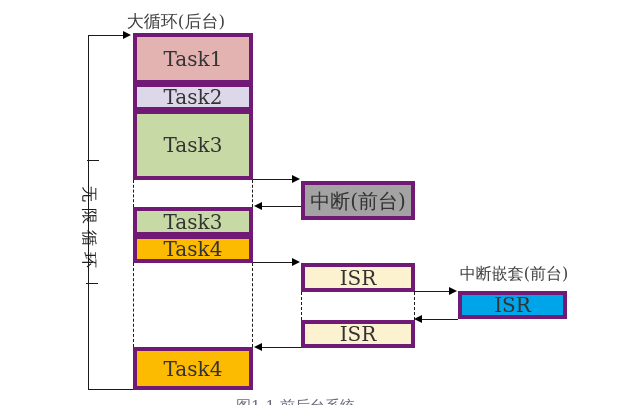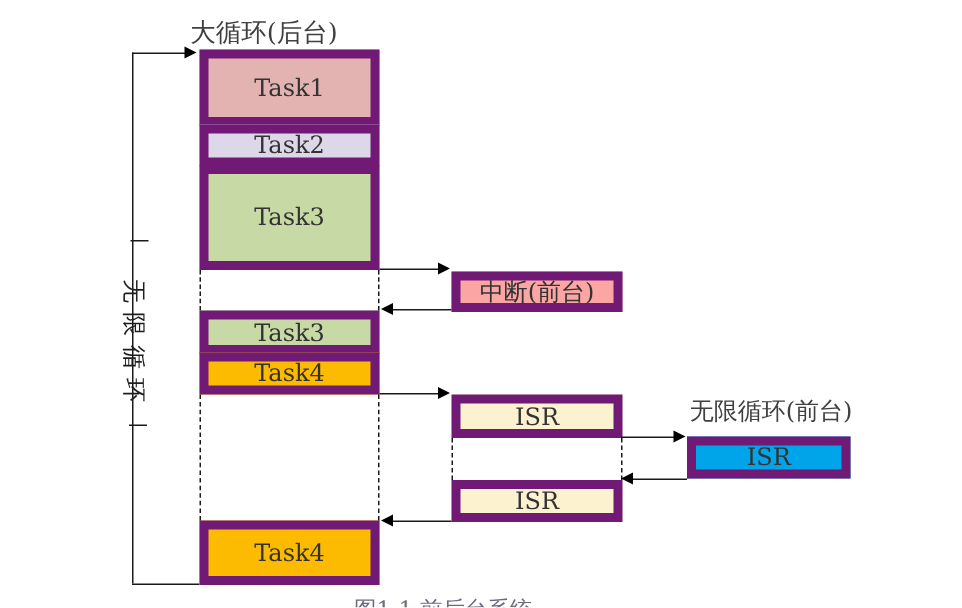--- a/index.html
+++ b/index.html
@@ -3,23 +3,23 @@
 <meta charset="utf-8">
 <style>
   html,body{margin:0;padding:0;background:#fff;}
   #canvas{
     position:relative;width:641px;height:405px;background:#ffffff;
     overflow:hidden;
     font-family:"DejaVu Serif","Liberation Serif",serif;
     color:#2b2b2b;
   }
   .box{
-    position:absolute;box-sizing:border-box;border:6px solid #701a75;
+    position:absolute;box-sizing:border-box;border:4px solid #701a75;
     display:flex;align-items:center;justify-content:center;
-    font-size:16px;line-height:1;color:#333;
+    font-size:20px;line-height:1;color:#333;
   }
   .hline{position:absolute;height:0;border-top:1px solid #1a1a1a;}
   .vline{position:absolute;width:0;border-left:1px solid #1a1a1a;}
   .vdash{position:absolute;width:0;border-left:1px dashed #1a1a1a;}
   .head-r{position:absolute;width:0;height:0;border:4px solid transparent;border-left:8px solid #000;border-right:0;}
   .head-l{position:absolute;width:0;height:0;border:4px solid transparent;border-right:8px solid #000;border-left:0;}
   .lbl{position:absolute;font-size:17px;color:#404040;text-align:center;white-space:nowrap;}
   #loop-label{
     position:absolute;left:28px;top:219px;width:120px;height:22px;
     transform:rotate(90deg);text-align:center;font-size:16px;
@@ -59,21 +59,21 @@
   </div>
   <div class="box" style="left: 133px; top: 347px; width: 120px; height: 43px; background-color: rgb(252, 186, 0);">
     <span>Task4</span>
   </div>
 
   <div class="vdash" style="left:133px;top:180px;height:27px;"></div>
   <div class="vdash" style="left:252px;top:180px;height:27px;"></div>
   <div class="vdash" style="left:133px;top:263px;height:84px;"></div>
   <div class="vdash" style="left:252px;top:263px;height:84px;"></div>
 
-  <div class="box" style="left: 301px; top: 181px; width: 114px; height: 27px; background-color: #fca5a5;">
+  <div class="box" style="left: 301px; top: 181px; width: 114px; height: 39px; background-color: #a3a3a3;">
     <span>中断(前台)</span>
   </div>
 
   <div class="hline" style="left:253px;top:179px;width:40px;"></div>
   <div class="head-r" style="left:292px;top:175px;"></div>
 
   <div class="hline" style="left:261px;top:206px;width:40px;"></div>
   <div class="head-l" style="left:254px;top:202px;"></div>
 
   <div class="box" style="left: 301px; top: 263px; width: 114px; height: 29px; background-color: rgb(253, 242, 208);">
@@ -81,21 +81,21 @@
   </div>
   <div class="box" style="left: 301px; top: 320px; width: 114px; height: 28px; background-color: rgb(253, 242, 208);">
     <span>ISR</span>
   </div>
   <div class="vdash" style="left:301px;top:292px;height:28px;"></div>
   <div class="vdash" style="left:414px;top:292px;height:28px;"></div>
 
   <div class="hline" style="left:253px;top:262px;width:40px;"></div>
   <div class="head-r" style="left:292px;top:258px;"></div>
 
-  <div class="lbl" style="left:448px;top:264px;width:132px;font-size:16px;">无限循环(前台)</div>
+  <div class="lbl" style="left:448px;top:264px;width:132px;font-size:16px;">中断嵌套(前台)</div>
   <div class="box" style="left: 458px; top: 291px; width: 109px; height: 28px; background-color: rgb(0, 164, 232);">
     <span>ISR</span>
   </div>
 
   <div class="hline" style="left:414px;top:291px;width:36px;"></div>
   <div class="head-r" style="left:449px;top:287px;"></div>
 
   <div class="hline" style="left:421px;top:319px;width:37px;"></div>
   <div class="head-l" style="left:414px;top:315px;"></div>
 

